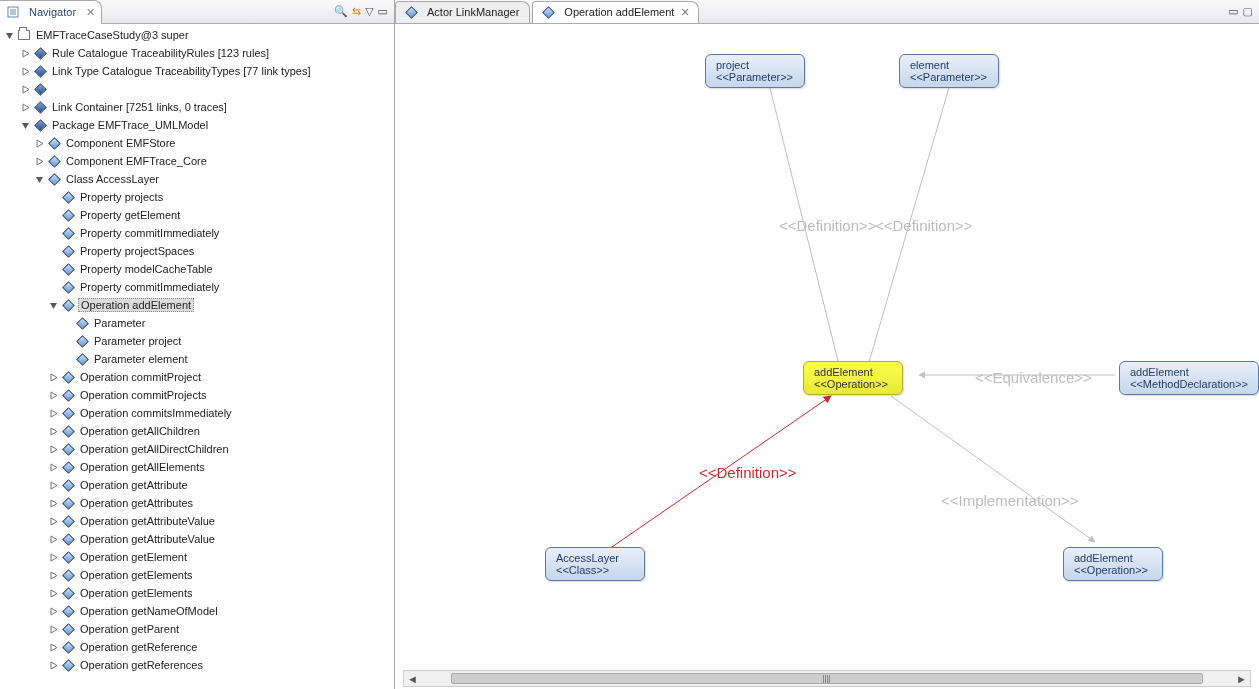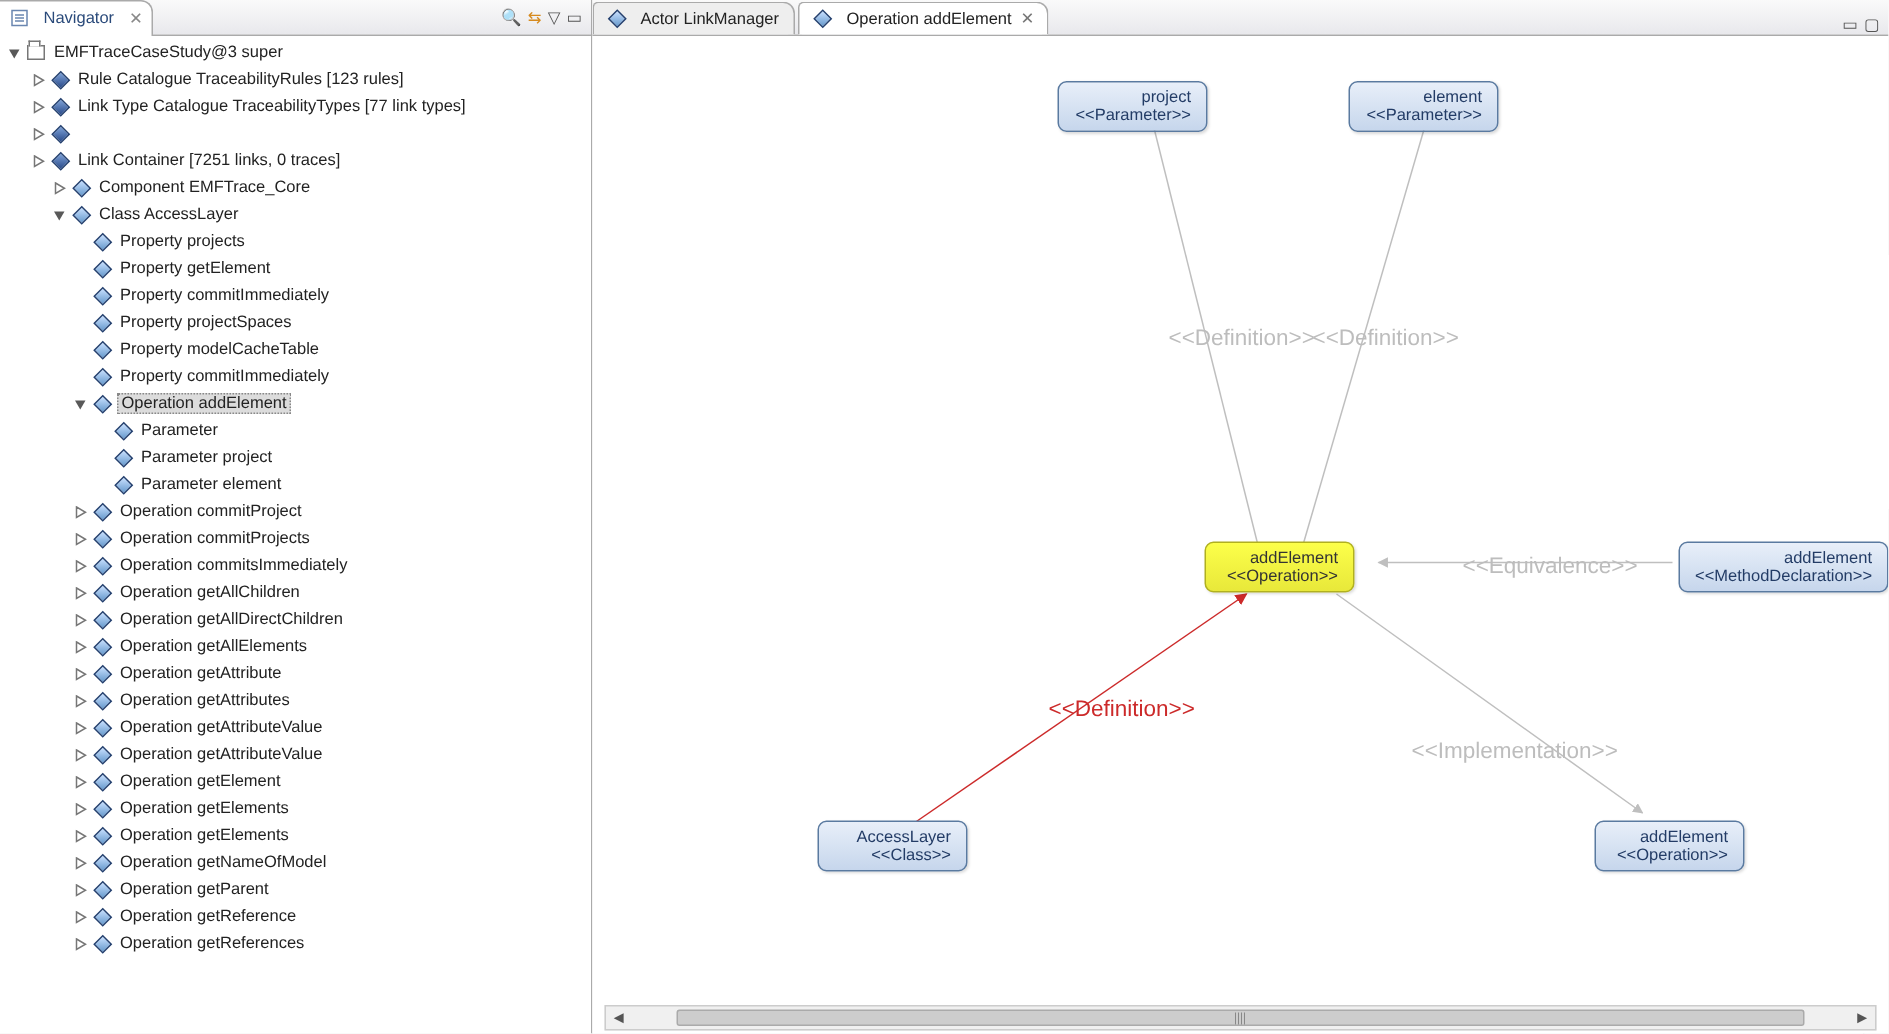--- a/index.html
+++ b/index.html
@@ -22,27 +22,27 @@
 .prj::before { content:""; position:absolute; top:-4px; left:0; width:6px; height:3px; background:#fff; border:1px solid #777; border-bottom:none; }
 .lbl { color: #222; padding: 0 2px; }
 .sel { background: #dcdcdc; border: 1px dotted #888; }
 .in0{padding-left:4px}.in1{padding-left:20px}.in2{padding-left:34px}.in3{padding-left:48px}.in4{padding-left:62px}
 .vscroll { position: absolute; right: 0; top: 24px; bottom: 0; width: 17px; background: #f0f0f0; border-left: 1px solid #ccc; }
 .vscroll .thumb { position: absolute; left: 2px; right: 2px; top: 20px; height: 40px; background: #cdcdcd; border: 1px solid #aaa; border-radius: 2px; }
 .vscroll .arr { position: absolute; left: 0; right: 0; height: 17px; display:flex;align-items:center;justify-content:center;color:#555;}
 .vscroll .arr.up{top:0}.vscroll .arr.dn{bottom:0}
 
 .editor { flex: 1; display: flex; flex-direction: column; background: #fff; position: relative; }
-.ed-tabs { height: 24px; background: linear-gradient(#fafafa,#e8e8ec); border-bottom: 1px solid #aaa; display: flex; align-items: flex-end; }
+.ed-tabs { height: 24px; background: linear-gradient(#fafafa,#e8e8ec); border-bottom: 1px solid #aaa; display: flex; align-items: center; }
 .etab { height: 22px; display: flex; align-items: center; gap: 4px; padding: 0 8px; border: 1px solid #aaa; border-bottom: none; background: #eee; margin-right: 2px; border-top-left-radius: 4px; border-top-right-radius: 8px; }
 .etab.active { background: #fff; }
 .etab .close { color: #777; font-size: 11px; }
 .ed-tools { margin-left: auto; display: flex; gap: 4px; padding-right: 6px; color:#555; }
 .canvas { flex: 1; position: relative; background: #fff; overflow: hidden; }
-.boxnode { position: absolute; min-width: 100px; text-align: right; padding: 4px 10px; border: 1px solid #5a7aa0; border-radius: 6px; background: linear-gradient(#e8eff9,#c6d6ec); color: #233c66; font-size: 11px; box-shadow: 1px 1px 2px rgba(0,0,0,.15); }
+.boxnode { position: absolute; min-width: 100px; text-align: left; padding: 4px 10px; border: 1px solid #5a7aa0; border-radius: 6px; background: linear-gradient(#e8eff9,#c6d6ec); color: #233c66; font-size: 11px; box-shadow: 1px 1px 2px rgba(0,0,0,.15); }
 .boxnode .t { display:block; }
 .boxnode.yellow { background: linear-gradient(#fcff4a,#e8e83a); border-color: #b0b020; color: #333; }
 .edgelbl { position: absolute; color: #bdbdbd; font-size: 15px; white-space: nowrap; }
 .edgelbl.red { color: #cc2a2a; }
 svg.edges { position: absolute; inset: 0; width: 100%; height: 100%; }
 .hscroll { position: absolute; left: 8px; right: 8px; bottom: 2px; height: 17px; background: #f0f0f0; border: 1px solid #ccc; display:flex; align-items:center; }
 .hscroll .arr{width:17px;text-align:center;color:#555}
 .hscroll .track{flex:1;position:relative;height:100%}
 .hscroll .thumb{position:absolute;left:30px;right:30px;top:2px;bottom:2px;background:#cdcdcd;border:1px solid #aaa;border-radius:2px}
 .hscroll .grip{position:absolute;left:50%;top:50%;transform:translate(-50%,-50%);width:8px;height:8px;background:repeating-linear-gradient(90deg,#888 0 1px,transparent 1px 2px)}
@@ -120,20 +120,42 @@
           <div class="node in1">
             <span class="tw">
               <svg width="9" height="9">
                 <path d="M2,1 L8,4.5 L2,8 z" fill="none" stroke="#777" stroke-width="1"></path>
               </svg>
             </span>
             <span class="ic">
               <span class="diamond"></span>
             </span>
             <span class="lbl">Link Container [7251 links, 0 traces]</span>
+          </div>
+          <div class="node in1">
+            <span class="tw">
+              <svg width="9" height="9">
+                <path d="M1,2 L8,2 L4.5,8 z" fill="#595959"></path>
+              </svg>
+            </span>
+            <span class="ic">
+              <span class="diamond"></span>
+            </span>
+            <span class="lbl">Package EMFTrace_UMLModel</span>
+          </div>
+          <div class="node in2">
+            <span class="tw">
+              <svg width="9" height="9">
+                <path d="M2,1 L8,4.5 L2,8 z" fill="none" stroke="#777" stroke-width="1"></path>
+              </svg>
+            </span>
+            <span class="ic">
+              <span class="diamond pk"></span>
+            </span>
+            <span class="lbl">Component EMFStore</span>
           </div>
           <div class="node in2">
             <span class="tw">
               <svg width="9" height="9">
                 <path d="M2,1 L8,4.5 L2,8 z" fill="none" stroke="#777" stroke-width="1"></path>
               </svg>
             </span>
             <span class="ic">
               <span class="diamond pk"></span>
             </span>

